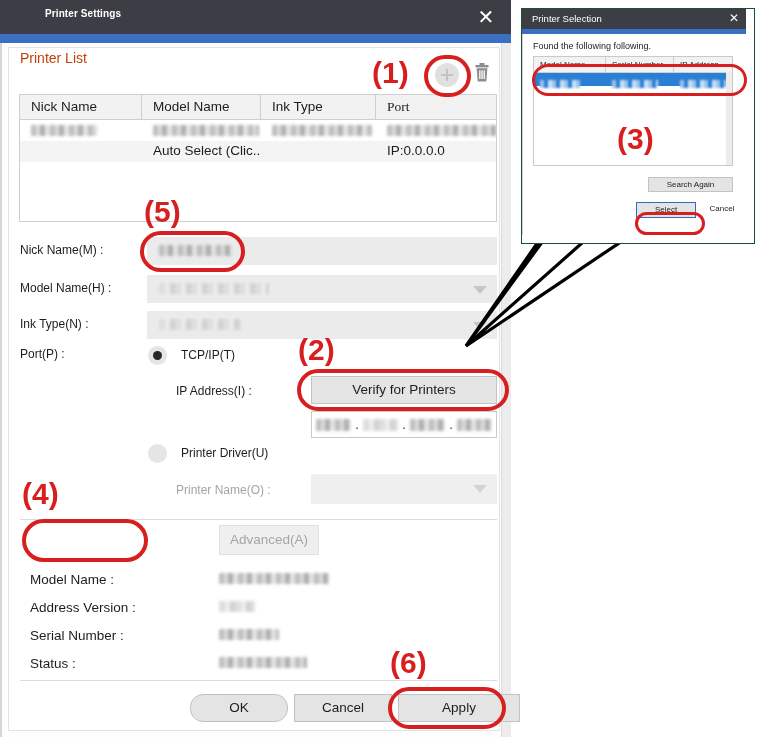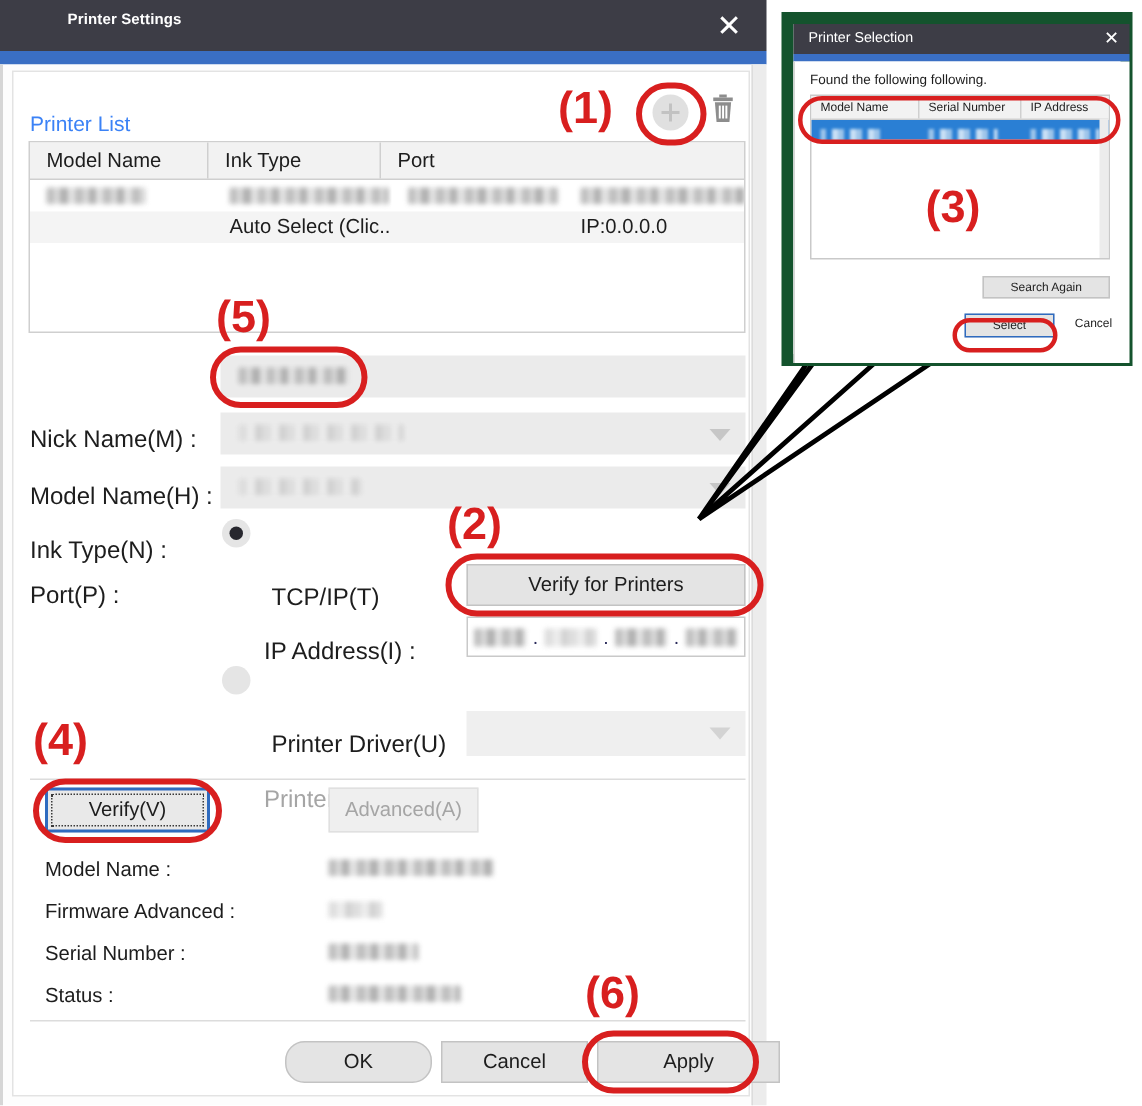--- a/index.html
+++ b/index.html
@@ -80,22 +80,22 @@
     right: 0px; top: 0px;
     width: 10px; height: 694px;
     background: #ececec;
     border-left: 1px solid #dcdcdc;
     box-sizing: border-box;
   }
 
   
   .pl-label {
     position: absolute;
-    left: 20px; top: 74px;
-    font-size: 14px; color: #3b82f6; text-align: right;
+    left: 20px; top: 50px;
+    font-size: 14px; color: #c2410c; text-align: right;
   }
   #add-printer-btn {
     position: absolute;
     left: 435px; top: 63px;
     width: 24px; height: 24px;
     border-radius: 50%;
     background: #e0e0e0;
     cursor: pointer;
   }
   #add-printer-btn::before {
@@ -134,21 +134,21 @@
     background: #f2f2f2;
     border-bottom: 1px solid #cfcfcf;
   }
   #printer-table-head .th {
     font-size: 13.5px;
     color: #1d1d1d;
     padding: 4px 0 0 11px;
     box-sizing: border-box;
     border-right: 1px solid #cfcfcf;
   }
-  #printer-table-head .th:last-child { border-right: none; }
+  #printer-table-head .th:last-child { border-right: none; font-family: Liberation Serif, serif; }
   .col-0 { width: 122px; }
   .col-1 { width: 119px; }
   .col-2 { width: 115px; }
   .col-3 { width: 120px; }
 
   .tr { display: flex; height: 21px; }
   .tr.row-alt { background: #f4f4f4; }
   .tr .td {
     font-size: 13.5px;
     color: #1d1d1d;
@@ -176,23 +176,22 @@
     background:
       repeating-linear-gradient(90deg,
         #dcdcdc 0px, #dcdcdc 6px,
         #ececec 6px, #ececec 11px,
         #cfcfcf 11px, #cfcfcf 16px);
   }
 
   
   .field-label {
     position: absolute;
-    font-size: 16px;
-    color: #1d1d1d;
-    margin-top: 42px;
+    font-size: 12px;
+    color: #1d1d1d;
   }
   .field-label.dim { color: #a5a5a5; }
   .field-box {
     position: absolute;
     background: #ebebeb;
     border: none;
     box-sizing: border-box;
   }
   .combo-arrow {
     position: absolute;
@@ -284,21 +283,21 @@
     pointer-events: none;
   }
   .callout.big { font-size: 30px; }
 
   
   #inset-wrap {
     position: absolute;
     left: 521px; top: 8px;
     width: 234px; height: 236px;
     background: #ffffff;
-    border: 8px solid #14532d;
+    border: 1px solid #14532d;
     box-sizing: border-box;
   }
   #inset-titlebar {
     position: absolute;
     left: 0; top: 0;
     width: 224px; height: 20px;
     background: #3d3d46;
   }
   #inset-title-text {
     position: absolute;
@@ -418,20 +417,21 @@
       <rect x="7.5" y="1" width="5" height="2" fill="#8d8d8d"></rect>
       <path d="M4.6 6.2 h10.8 l-1.1 13.2 h-8.6 z" fill="#8d8d8d"></path>
       <rect x="7.2" y="8.4" width="1.3" height="8.6" fill="#ffffff"></rect>
       <rect x="9.4" y="8.4" width="1.3" height="8.6" fill="#ffffff"></rect>
       <rect x="11.6" y="8.4" width="1.3" height="8.6" fill="#ffffff"></rect>
     </svg>
   </div>
 
   <div id="printer-table">
     <div id="printer-table-head">
+      <div class="th col-0">Nick Name</div>
       <div class="th col-1">Model Name</div>
       <div class="th col-2">Ink Type</div>
       <div class="th col-3">Port</div>
     </div>
 
     <div class="tr">
       <div class="td col-0"><span class="blur" style="width:66px"></span></div>
       <div class="td col-1"><span class="blur" style="width:106px"></span></div>
       <div class="td col-2"><span class="blur" style="width:100px"></span></div>
       <div class="td col-3"><span class="blur" style="width:110px"></span></div>
@@ -481,30 +481,26 @@
 
   <div class="radio" style="left:148px; top:444px;"></div>
   <div class="field-label" style="left:181px; top:446px;">Printer Driver(U)</div>
 
   <div class="field-label dim" style="left:176px; top:483px;">Printer Name(O) :</div>
   <div class="field-box" style="left:311px; top:474px; width:186px; height:30px; background:#efefef;"></div>
   <div class="combo-arrow" style="left:473px; top:485px; border-top-color:#d3d3d3;"></div>
 
   <div class="hr" style="left:20px; top:519px; width:477px;"></div>
 
-  <div class="btn focused" style="left:30px; top:525px; width:110px; height:30px;">
-    <span class="inner-dots"></span>
-    <span style="position:relative; line-height:26px; display:block;">Verify(V)</span>
-  </div>
   <div class="btn disabled" style="left:219px; top:525px; width:100px; height:30px; line-height:28px;">Advanced(A)</div>
 
   <div class="info-label" style="left:30px; top:572px;">Model Name :</div>
   <span class="blur" style="position:absolute; left:219px; top:573px; width:110px;"></span>
 
-  <div class="info-label" style="left:30px; top:600px;">Firmware Advanced :</div>
+  <div class="info-label" style="left:30px; top:600px;">Address Version :</div>
   <span class="blur light" style="position:absolute; left:219px; top:601px; width:36px;"></span>
 
   <div class="info-label" style="left:30px; top:628px;">Serial Number :</div>
   <span class="blur" style="position:absolute; left:219px; top:629px; width:60px;"></span>
 
   <div class="info-label" style="left:30px; top:656px;">Status :</div>
   <span class="blur" style="position:absolute; left:219px; top:657px; width:88px;"></span>
 
   <div class="hr" style="left:20px; top:680px; width:477px;"></div>
 

